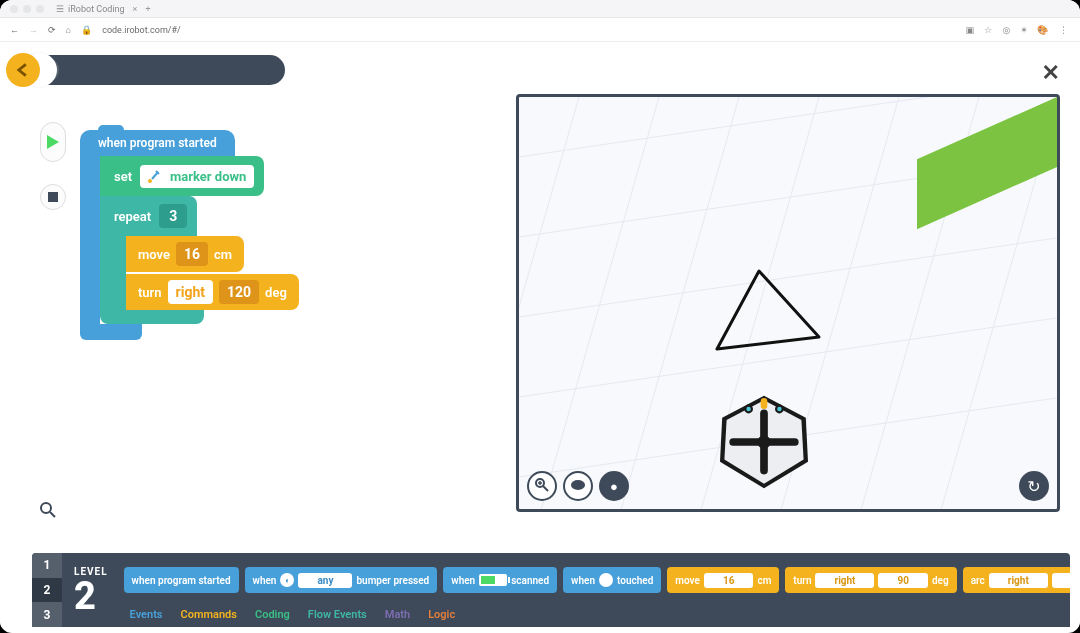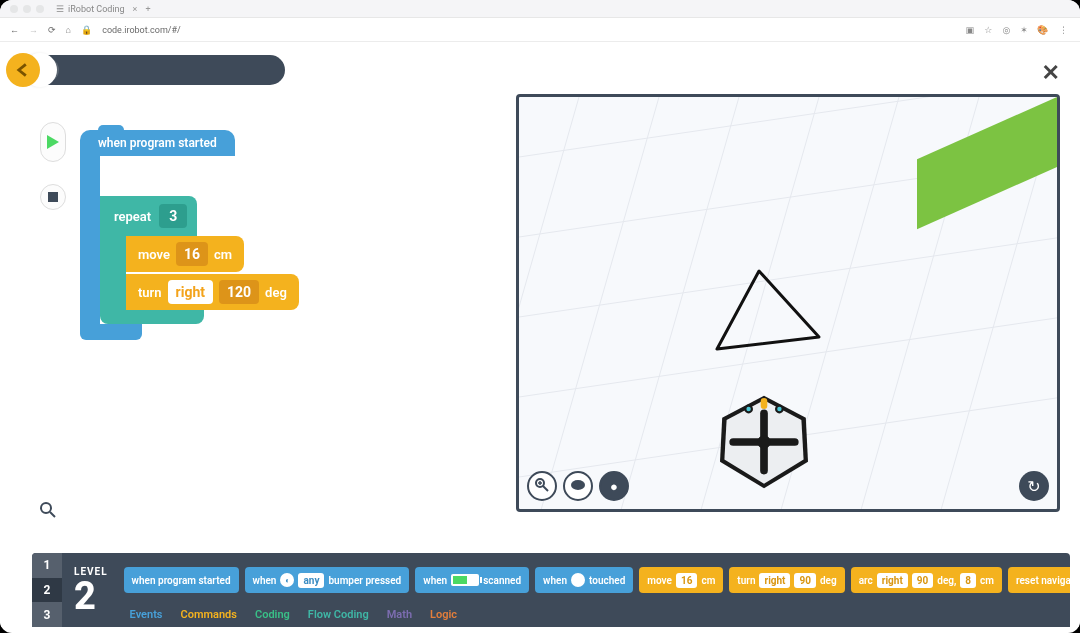--- a/index.html
+++ b/index.html
@@ -58,21 +58,21 @@
   .level-sel div { flex:1; display:flex; align-items:center; justify-content:center; font-weight:700; font-size:12px; color:#fff; cursor:pointer; }
   .level-sel div.on { background:#2f3945; }
   .level-box { display:flex; flex-direction:column; justify-content:center; padding:0 12px; color:#fff; }
   .level-label { font-size:10px; letter-spacing:1px; font-weight:700; }
   .level-num { font-size:38px; font-weight:800; line-height:1; }
   .palette-rows { flex:1; display:flex; flex-direction:column; overflow:hidden; }
   .palette-blocks { flex:1; display:flex; align-items:center; gap:6px; padding:6px 4px 0; overflow:hidden; }
   .pb { height:26px; border-radius:4px; display:flex; align-items:center; gap:4px; padding:0 8px; color:#fff; font-size:10px; font-weight:600; white-space:nowrap; cursor:grab; }
   .pb.blue { background:#47a0d9; }
   .pb.yellow { background:#f4b21e; }
-  .pb .chip { background:#fff; color:#3a8cc2; border-radius:3px; padding:2px 5px; font-weight:700; font-size:10px; }
+  .pb .chip { background:#fff; color:#3a8cc2; border-radius:3px; padding:2px 19px; font-weight:700; font-size:10px; }
   .pb.yellow .chip { color:#d99612; }
   .pb .battery { display:inline-block; width:28px; height:12px; background:#fff; border-radius:2px; position:relative; }
   .pb .battery::before { content:""; position:absolute; inset:2px 12px 2px 2px; background:#4cd964; }
   .pb .battery::after { content:""; position:absolute; right:-3px; top:3px; width:2px; height:6px; background:#fff; }
   .pb .net { display:inline-block; width:14px; height:14px; background:#fff; border-radius:50%; position:relative; }
   .palette-cats { height:26px; display:flex; align-items:center; gap:18px; padding-left:10px; font-size:11px; font-weight:600; }
   .cat { cursor:pointer; }
   svg { overflow:visible; }
 </style>
 </head>
@@ -135,20 +135,31 @@
           <rect width="10" height="10" fill="#3e4a59"></rect>
         </svg>
     </div>
 
     <div class="when-block">
       <span>when program started</span>
     </div>
     <div class="when-body"></div>
     <div class="when-foot"></div>
 
+    <div class="set-block">
+      <span>set</span>
+      <span class="marker-chip">
+        <svg width="16" height="16" style="position:absolute;left:6px;top:4px">
+          <circle cx="4" cy="12" r="2" fill="#f4b21e"></circle>
+            <path d="M6 10 L12 3" stroke="#47a0d9" stroke-width="2"></path>
+            <path d="M10 2 L13 5" stroke="#47a0d9" stroke-width="2"></path>
+        </svg>
+        <span>marker down</span>
+      </span>
+    </div>
 
     <div class="repeat-block">
       <span>repeat</span>
       <span class="num-chip">3</span>
     </div>
     <div class="repeat-body"></div>
     <div class="repeat-foot"></div>
 
     <div class="cmd-block move-block">
       <span>move</span>
@@ -278,20 +289,20 @@
             <span>cm</span>
           </div>
           <div class="pb yellow">
               <span>reset navigation</span>
             </div>
         </div>
         <div class="palette-cats">
           <span class="cat" style="color:#47a0d9">Events</span>
           <span class="cat" style="color:#f4b21e">Commands</span>
           <span class="cat" style="color:#39bf87">Coding</span>
-          <span class="cat" style="color:#3fb7a6">Flow Coding</span>
+          <span class="cat" style="color:#3fb7a6">Flow Events</span>
           <span class="cat" style="color:#7d6db1">Math</span>
           <span class="cat" style="color:#e37e3b">Logic</span>
         </div>
       </div>
     </div>
   </div>
 </div>
 
 </body></html>

